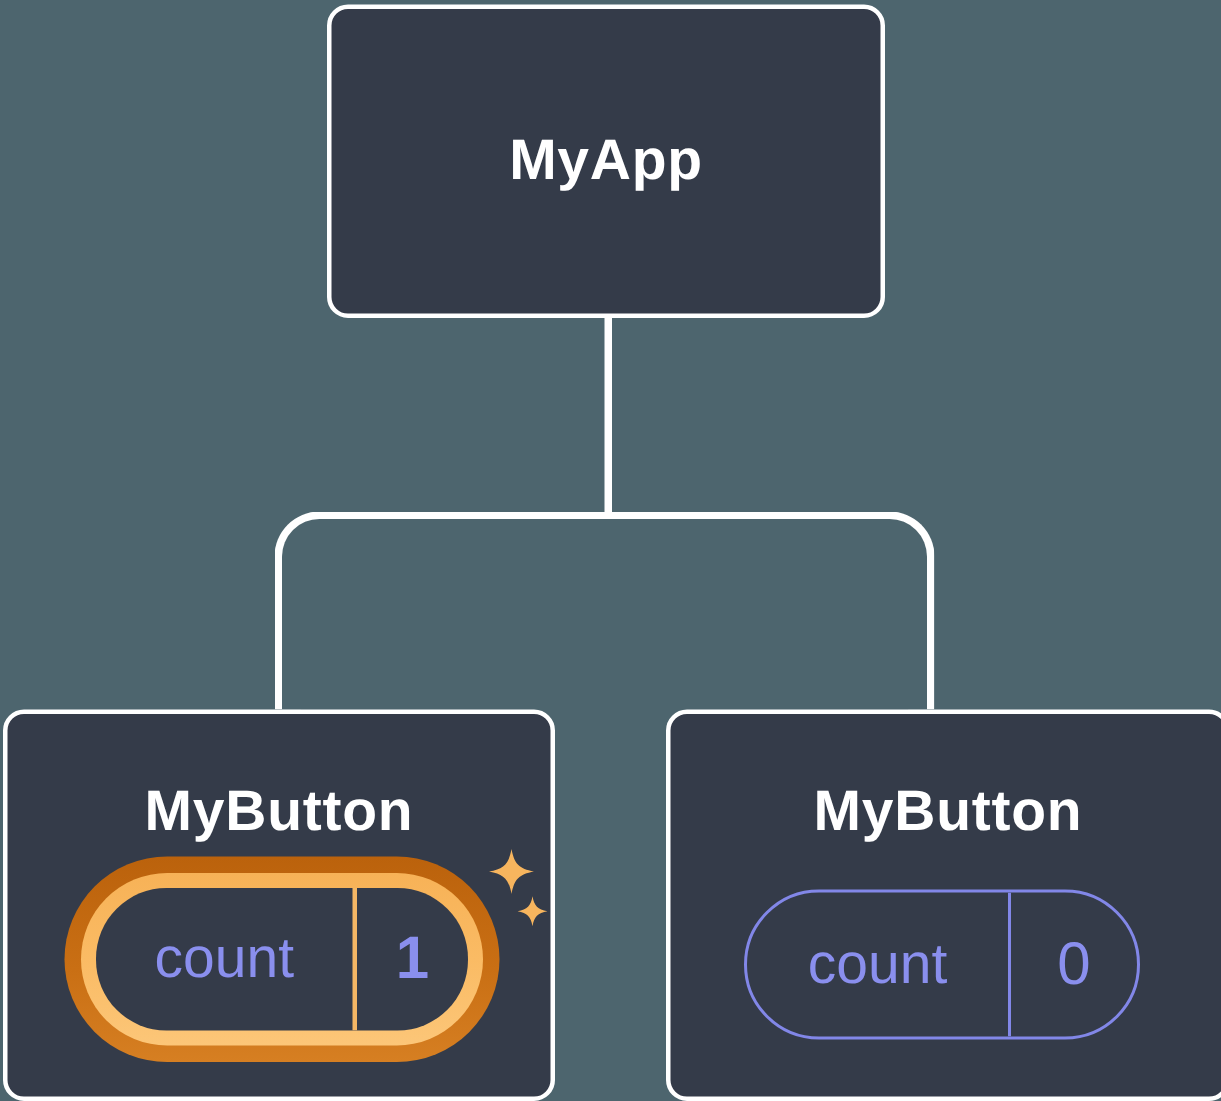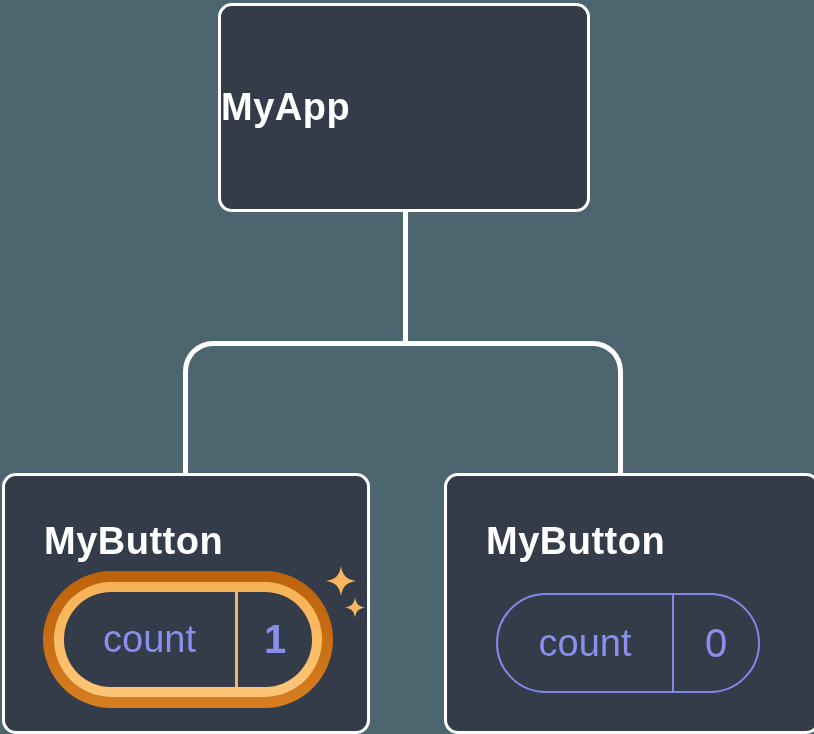--- a/index.html
+++ b/index.html
@@ -14,34 +14,34 @@
   
   .node {
     position: absolute;
     background: #343B49;
     border: 3px solid #FFFFFF;
     border-radius: 14px;
     box-sizing: border-box;
   }
   .node-root {
     left: 218px; top: 3px; width: 372px; height: 209px;
-    display: flex; align-items: center; 
+    display: flex; align-items: center; justify-content: center;
   }
   .node-left  { left: 2px;   top: 473px; width: 368px; height: 261px; }
   .node-right { left: 444px; top: 473px; width: 376px; height: 261px; }
   .node-title {
     color: #FFFFFF;
     font-size: 38px;
     font-weight: bold;
     letter-spacing: 0.5px;
   }
   .child-title {
     position: absolute;
     top: 44px; left: 0; right: 0;
-    margin-left: 39px;
+    text-align: center;
   }
   
   .stem {
     position: absolute;
     left: 403px; top: 211px;
     width: 5px; height: 133px;
     background: #FFFFFF;
   }
   .bracket {
     position: absolute;

